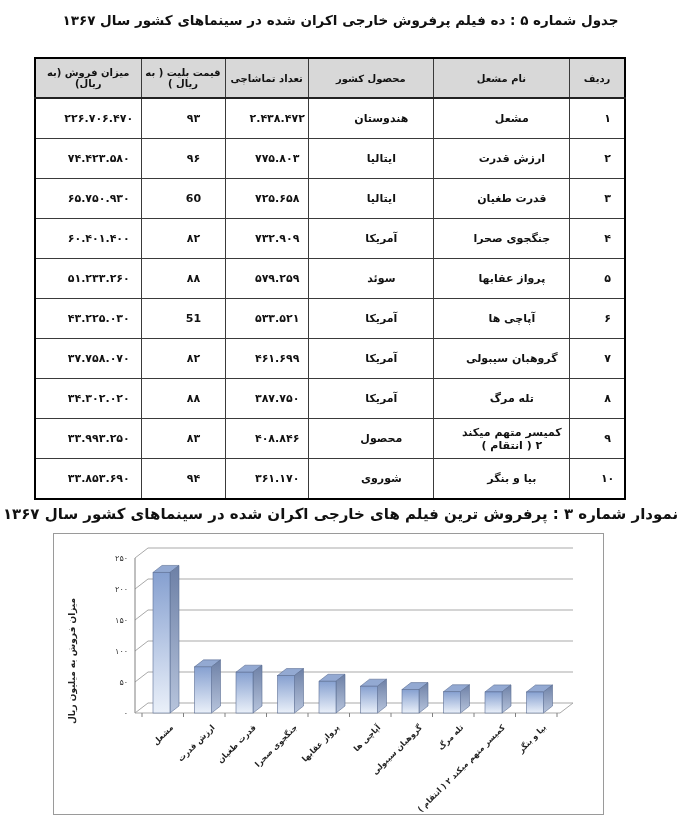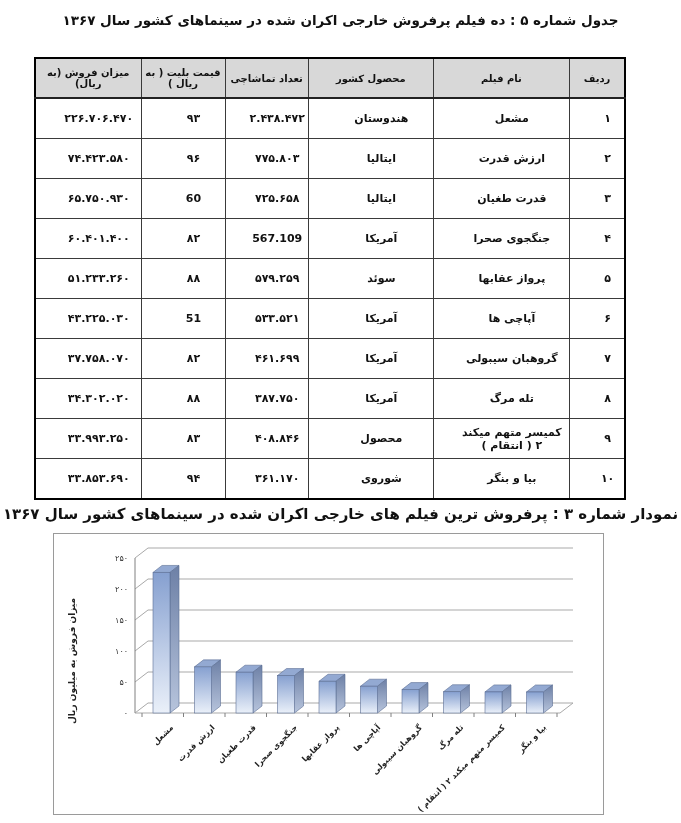--- a/index.html
+++ b/index.html
@@ -71,21 +71,21 @@
     <col class="col-row">
       <col class="col-film">
       <col class="col-country">
     <col class="col-viewers">
       <col class="col-price">
       <col class="col-sales">
   </colgroup>
   <thead>
     <tr>
       <th>ردیف</th>
-      <th>نام فیلم</th>
+      <th>نام مشعل</th>
       <th>محصول کشور</th>
       <th>تعداد تماشاچی</th>
       <th>قیمت بلیت ( به ریال )</th>
       <th>میزان فروش (به ریال)</th>
     </tr>
   </thead>
   <tbody id="films-tbody">
       <tr>
         <td class="rtl">۱</td>
         <td class="rtl">مشعل</td>
@@ -107,21 +107,21 @@
         <td class="rtl">قدرت طغیان</td>
         <td class="rtl">ایتالیا</td>
         <td class="rtl">۷۲۵.۶۵۸</td>
         <td class="rtl">60</td>
         <td class="rtl">۶۵.۷۵۰.۹۳۰</td>
       </tr>
       <tr>
         <td class="rtl">۴</td>
         <td class="rtl">جنگجوی صحرا</td>
         <td class="rtl">آمریکا</td>
-        <td class="rtl">567.109</td>
+        <td class="rtl">۷۳۲.۹۰۹</td>
         <td class="rtl">۸۲</td>
         <td class="rtl">۶۰.۴۰۱.۴۰۰</td>
       </tr>
       <tr>
         <td class="rtl">۵</td>
         <td class="rtl">پرواز عقابها</td>
         <td class="rtl">سوئد</td>
         <td class="rtl">۵۷۹.۲۵۹</td>
         <td class="rtl">۸۸</td>
         <td class="rtl">۵۱.۲۳۳.۲۶۰</td>

